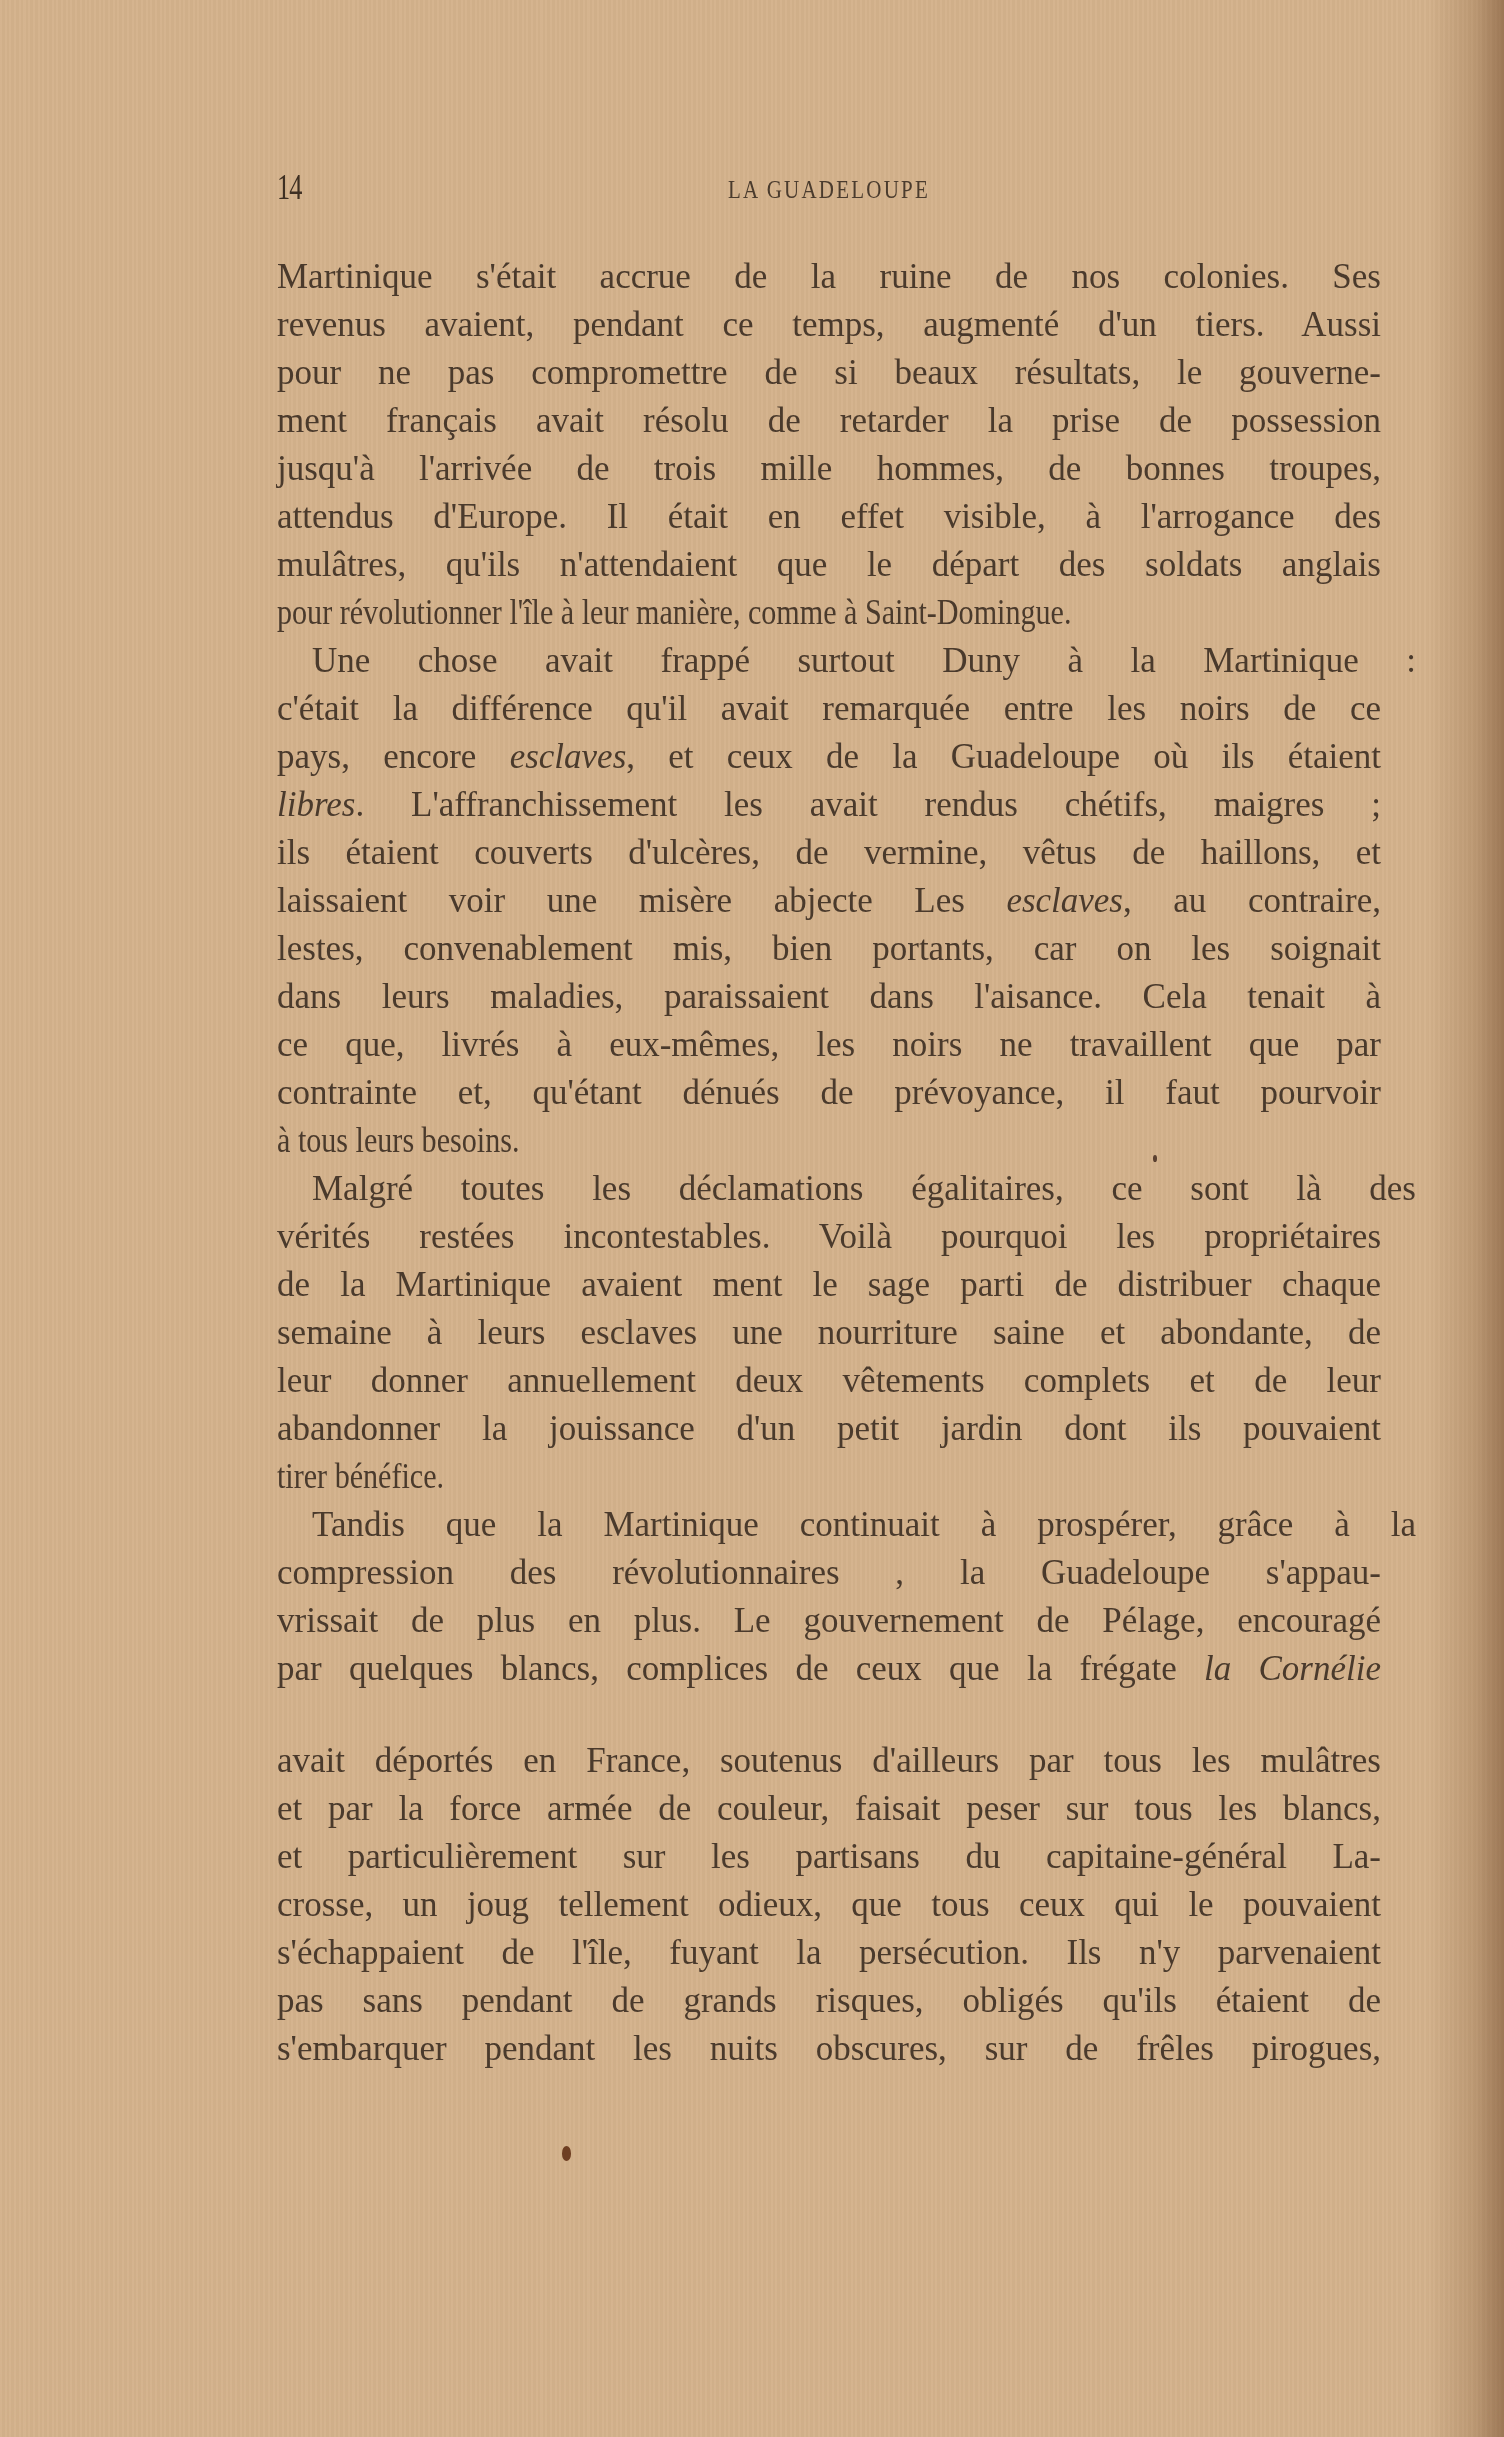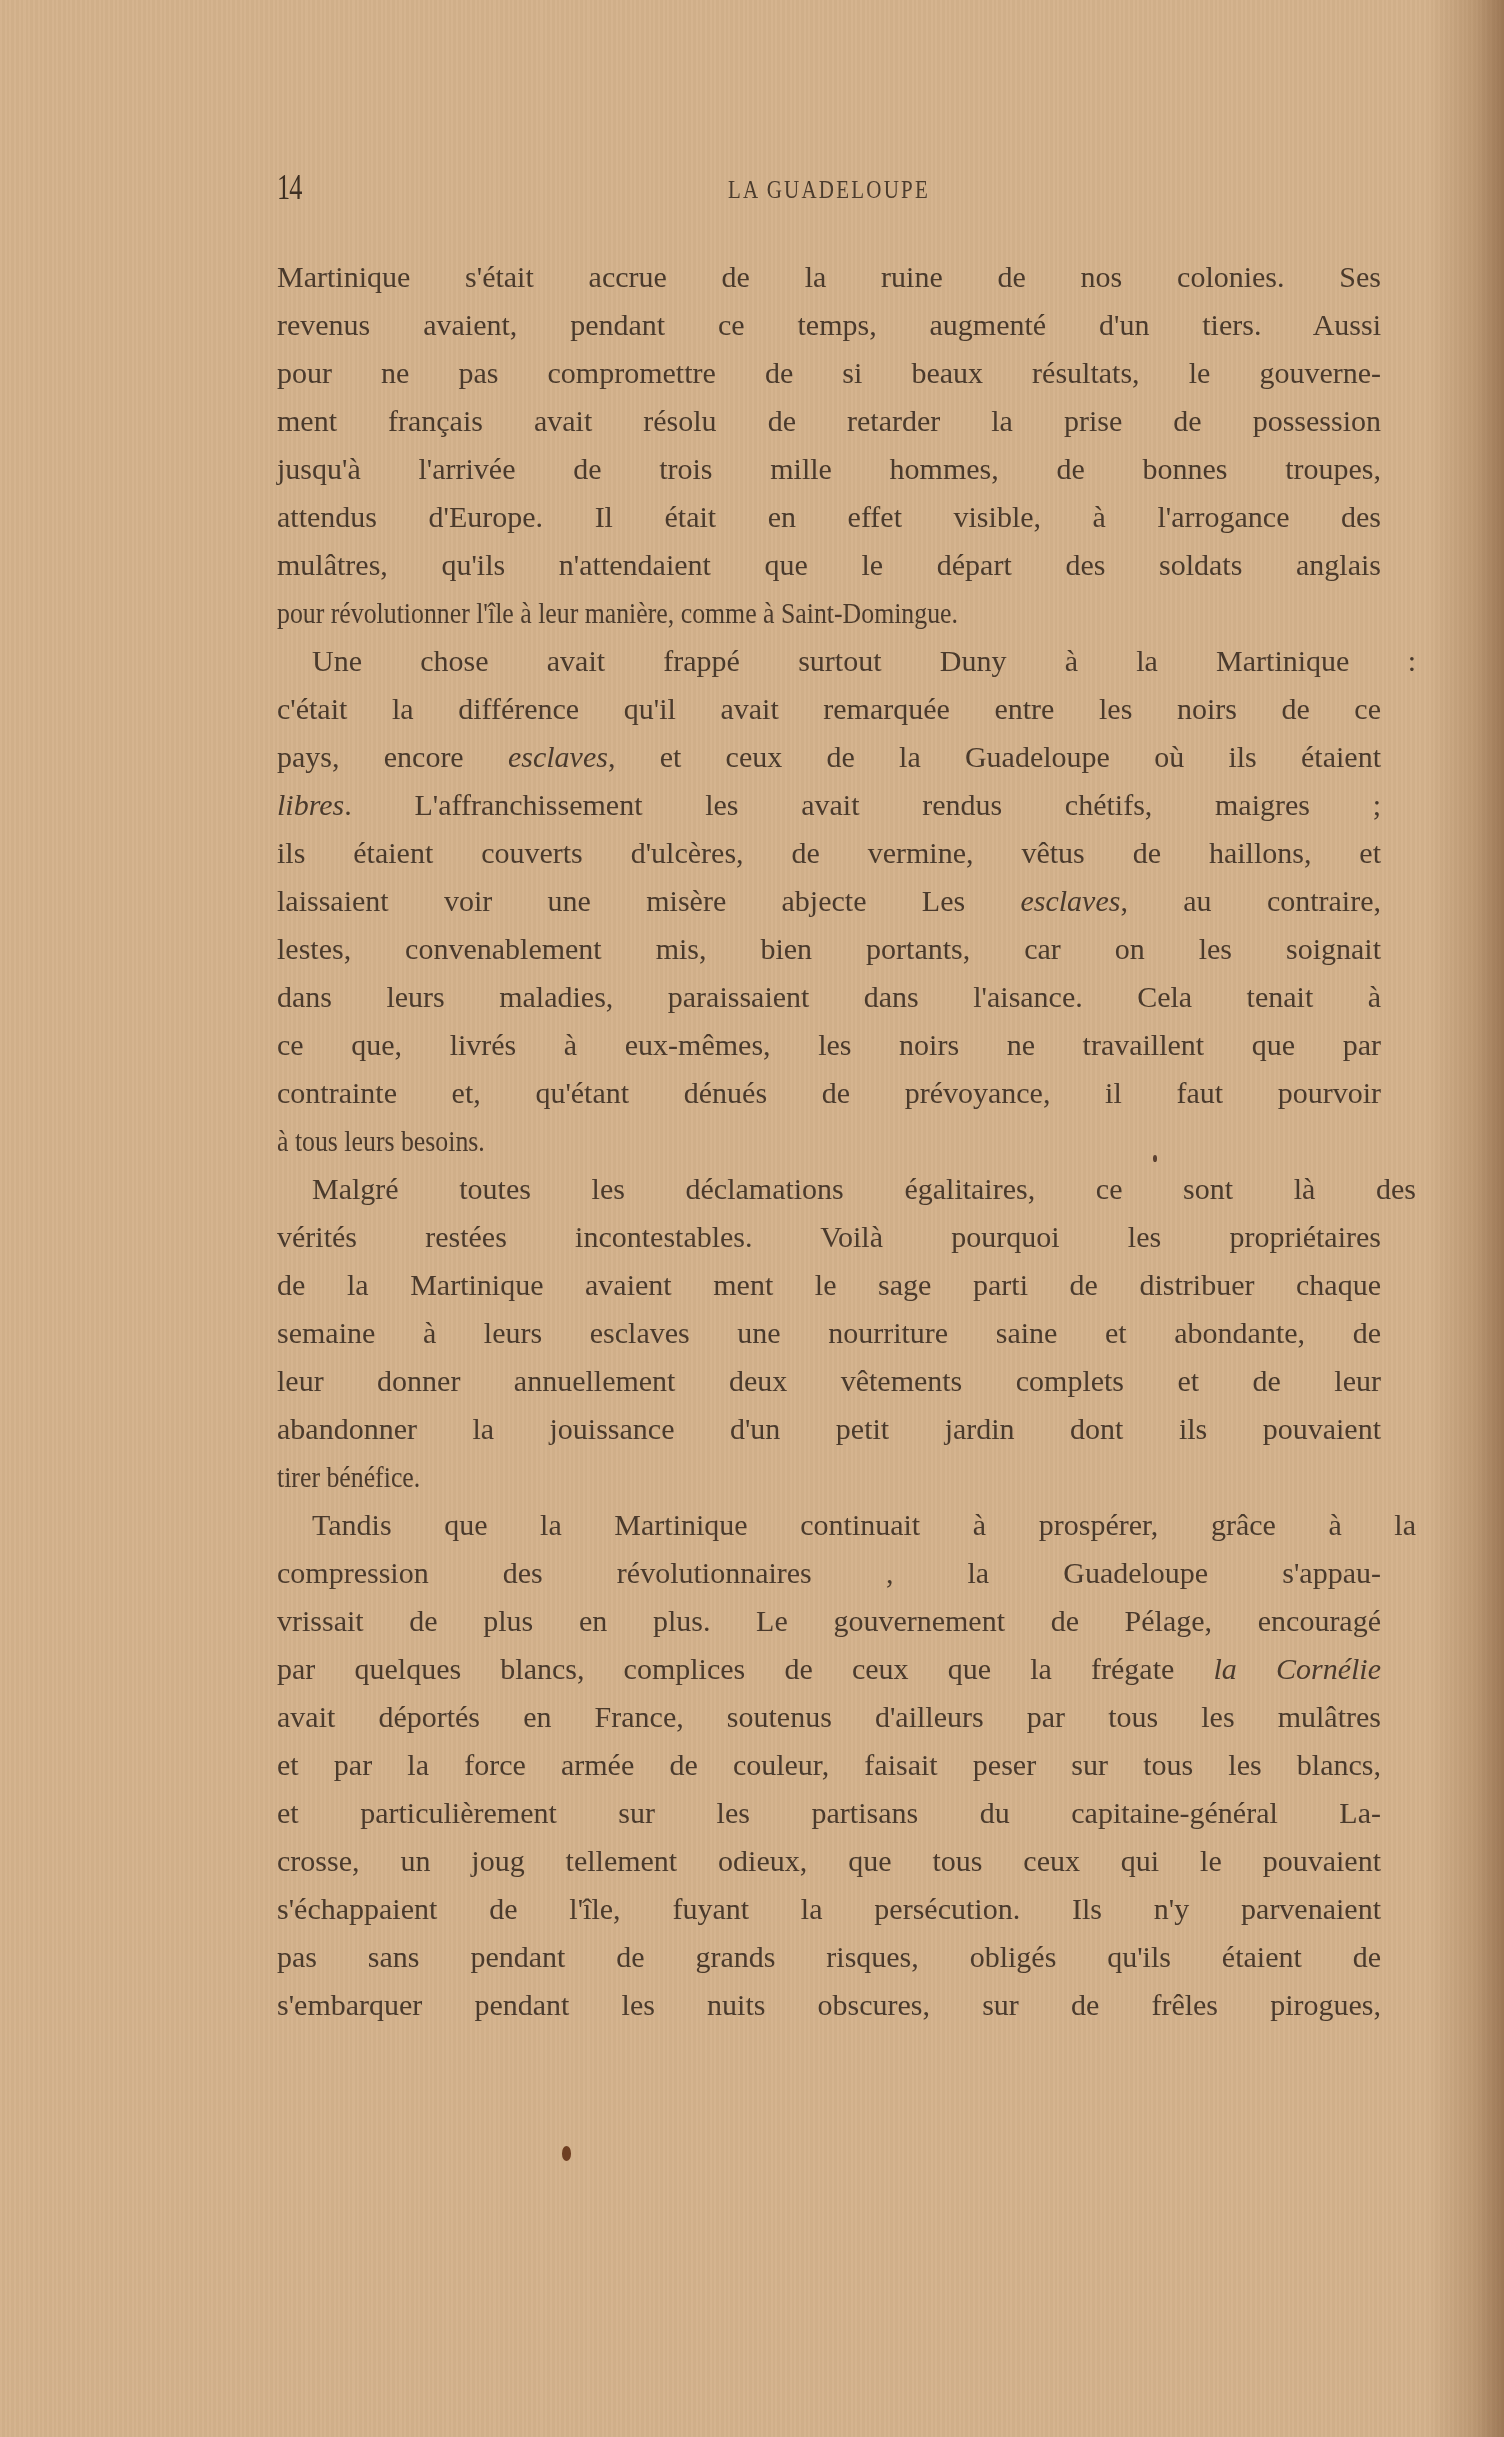--- a/index.html
+++ b/index.html
@@ -24,21 +24,21 @@
     font-size:35px; color:#3e2f22; letter-spacing:-1.3px;
     transform:scaleX(0.75); transform-origin:left top;
   }
   .header-title {
     position:absolute; left:0; right:0; top:6.7px; text-align:center;
     font-size:25.6px; color:#4a3b2d; letter-spacing:2.7px;
     transform:scaleX(0.82); transform-origin:center top;
   }
   .body-text {
     position:absolute; left:277px; top:253px; width:1104px;
-    color:#4a3a2c; font-size:30px; line-height:48px;
+    color:#4a3a2c; font-size:35px; line-height:48px;
   }
   .line {
     display:block; height:48px; white-space:nowrap;
     text-align:justify; text-align-last:justify;
     transform-origin:left top;
   }
   .line.last { text-align-last:left; }
   .line.indent { padding-left:35px; }
   .line .it { font-style:italic; }
   .speck {
@@ -86,21 +86,21 @@
       <span class="line" style="display: block; width: 1104px; transform: scaleX(1);">semaine à leurs esclaves une nourriture saine et abondante, de</span>
       <span class="line" style="display: block; width: 1104px; transform: scaleX(1);">leur donner annuellement deux vêtements complets et de leur</span>
       <span class="line" style="display: block; width: 1104px; transform: scaleX(1);">abandonner la jouissance d'un petit jardin dont ils pouvaient</span>
       <span class="line last" style="display: block; width: 1284px; transform: scaleX(0.86);">tirer bénéfice.</span>
     </div>
     <div>
       <span class="line indent" style="display: block; width: 1104px; transform: scaleX(1);">Tandis que la Martinique continuait à prospérer, grâce à la</span>
       <span class="line" style="display: block; width: 1104px; transform: scaleX(1);">compression des révolutionnaires , la Guadeloupe s'appau-</span>
       <span class="line" style="display: block; width: 1104px; transform: scaleX(1);">vrissait de plus en plus. Le gouvernement de Pélage, encouragé</span>
       <span class="line" style="display: block; width: 1104px; transform: scaleX(1);">par quelques blancs, complices de ceux que la frégate <span class="it">la Cornélie</span></span>
-      <span class="line" style="display: block; width: 1104px; transform: scaleX(1);">avait déportés en France, soutenus d'ailleurs par tous les mulâtres</span>
+      <span class="line" style="display: block; width: 1104px; transform: scaleX(1); margin-top: 44px;">avait déportés en France, soutenus d'ailleurs par tous les mulâtres</span>
       <span class="line" style="display: block; width: 1104px; transform: scaleX(1);">et par la force armée de couleur, faisait peser sur tous les blancs,</span>
       <span class="line" style="display: block; width: 1104px; transform: scaleX(1);">et particulièrement sur les partisans du capitaine-général La-</span>
       <span class="line" style="display: block; width: 1104px; transform: scaleX(1);">crosse, un joug tellement odieux, que tous ceux qui le pouvaient</span>
       <span class="line" style="display: block; width: 1104px; transform: scaleX(1);">s'échappaient de l'île, fuyant la persécution. Ils n'y parvenaient</span>
       <span class="line" style="display: block; width: 1104px; transform: scaleX(1);">pas sans pendant de grands risques, obligés qu'ils étaient de</span>
       <span class="line" style="display: block; width: 1104px; transform: scaleX(1);">s'embarquer pendant les nuits obscures, sur de frêles pirogues,</span>
     </div>
   </div>
 
 <span class="speck" style="left:562px; top:2146px; width:9.4px; height:15px;"></span>

